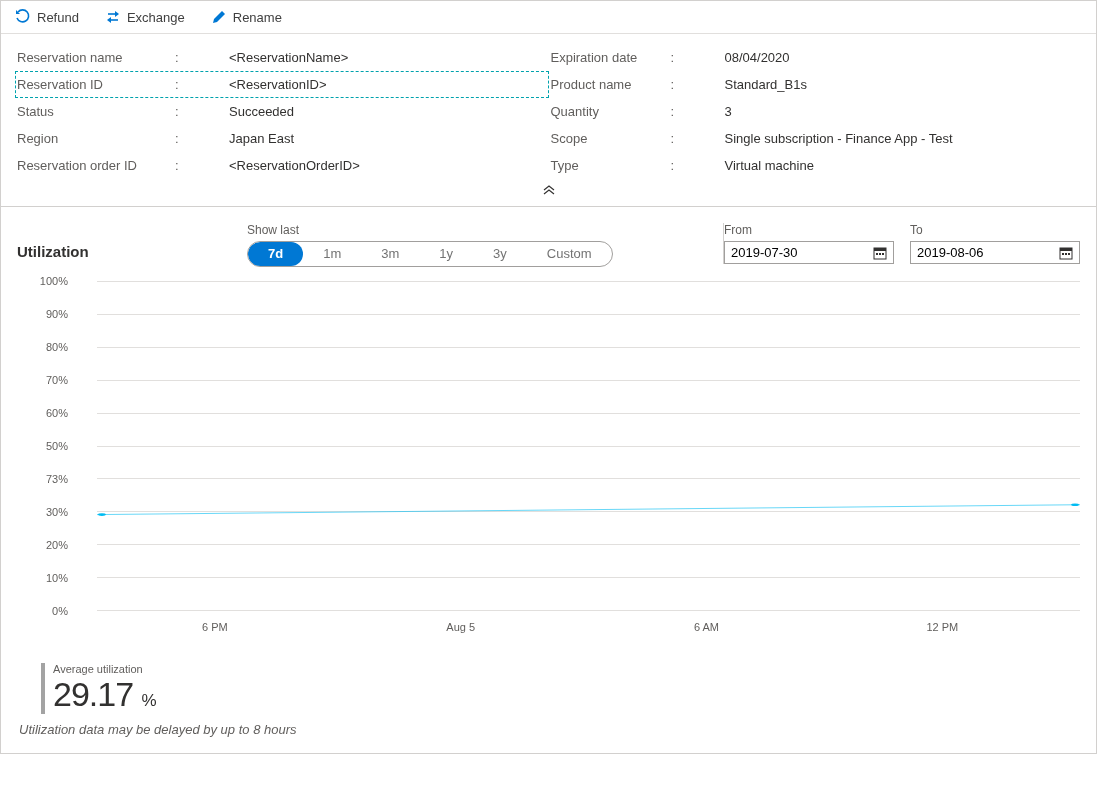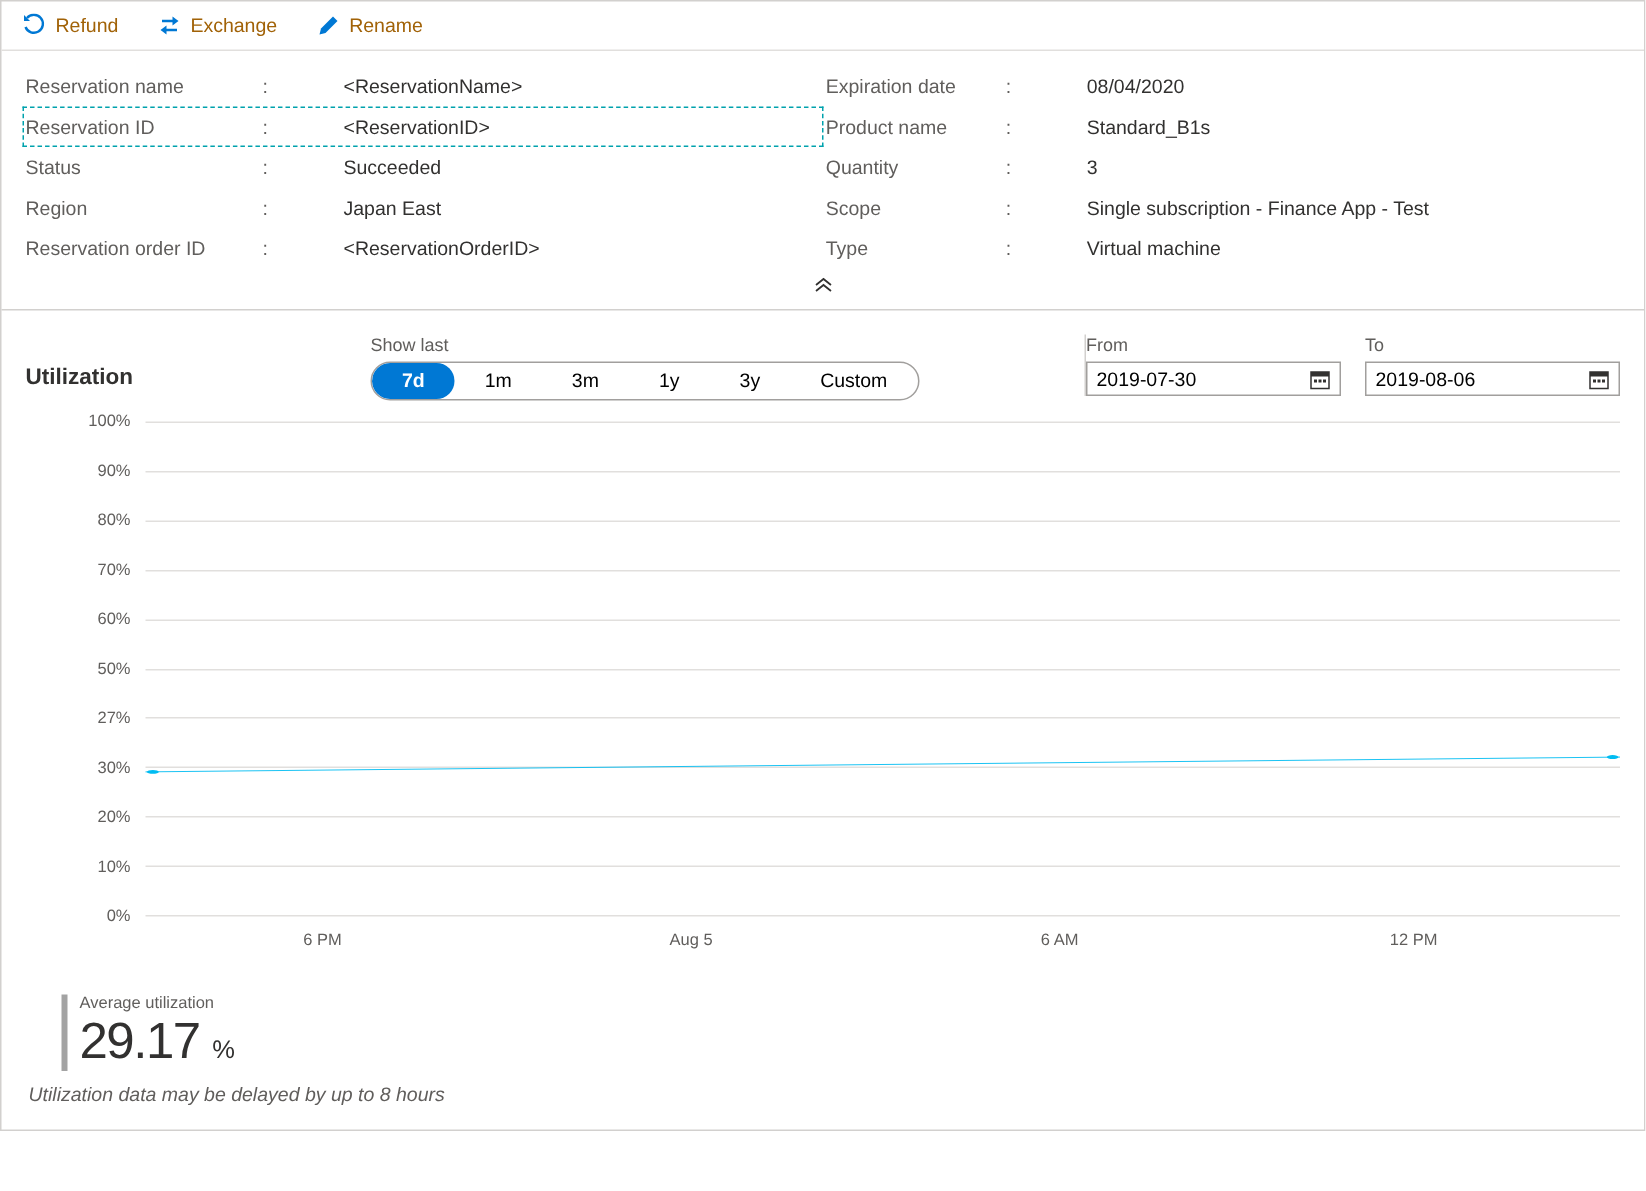--- a/index.html
+++ b/index.html
@@ -17,22 +17,23 @@
   
   .toolbar {
     display: flex;
     align-items: center;
     gap: 18px;
     padding: 6px 10px;
     border-bottom: 1px solid #e1dfdd;
   }
   .tool-btn {
     display: flex;
+    align-items: center;
     gap: 6px;
-    color: #a16207;
+    color: #404040;
     cursor: pointer;
     padding: 2px 4px;
   }
   .tool-btn svg { width: 16px; height: 16px; }
   .tool-btn span { font-size: 13px; }
   .ico-blue { stroke: #0078d4; fill: none; stroke-width: 1.6; }
   .ico-blue-fill { fill: #0078d4; }
 
   
   .details {
@@ -86,21 +87,21 @@
   .pill {
     display: flex;
     border: 1px solid #a19f9d;
     border-radius: 14px;
     overflow: hidden;
     height: 26px;
   }
   .pill .seg {
     padding: 0 20px;
     font-size: 13px;
-    color: #000000;
+    color: #737373;
     line-height: 24px;
     cursor: pointer;
     border: none;
     background: none;
   }
   .pill .seg.active {
     background: #0078d4;
     color: #fff;
     font-weight: 600;
     border-radius: 14px;
@@ -134,21 +135,21 @@
   }
   .y-labels {
     position: absolute;
     left: 0;
     top: 0;
     bottom: 30px;
     width: 70px;
   }
   .y-label {
     position: absolute;
-    right: 0;
+    right: 19px;
     font-size: 11px;
     color: #605e5c;
     transform: translateY(-50%);
     text-align: right;
   }
   .grid {
     position: absolute;
     left: 80px;
     right: 0;
     top: 0;
@@ -331,21 +332,21 @@
     </div>
 
     <div class="chart">
       <div class="y-labels">
         <div class="y-label" style="top:0%">100%</div>
         <div class="y-label" style="top:10%">90%</div>
         <div class="y-label" style="top:20%">80%</div>
         <div class="y-label" style="top:30%">70%</div>
         <div class="y-label" style="top:40%">60%</div>
         <div class="y-label" style="top:50%">50%</div>
-        <div class="y-label" style="top:60%">27%</div>
+        <div class="y-label" style="top:60%">73%</div>
         <div class="y-label" style="top:70%">30%</div>
         <div class="y-label" style="top:80%">20%</div>
         <div class="y-label" style="top:90%">10%</div>
         <div class="y-label" style="top:100%">0%</div>
       </div>
       <div class="grid">
         <div class="grid-line" style="top:0%"></div>
         <div class="grid-line" style="top:10%"></div>
         <div class="grid-line" style="top:20%"></div>
         <div class="grid-line" style="top:30%"></div>

